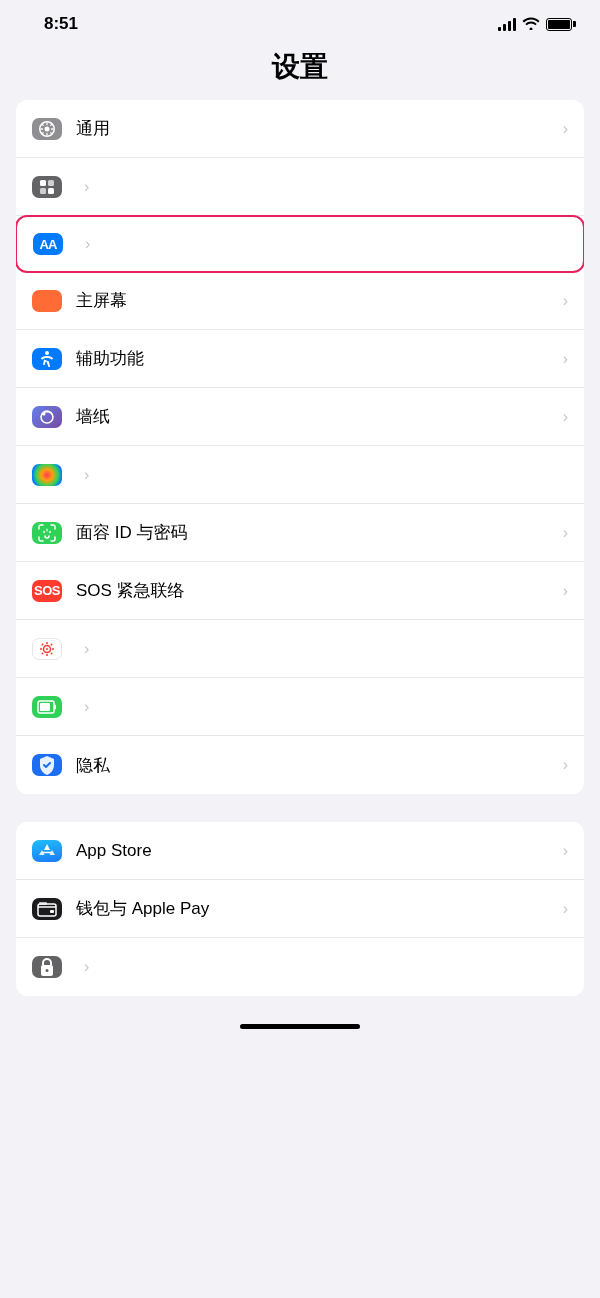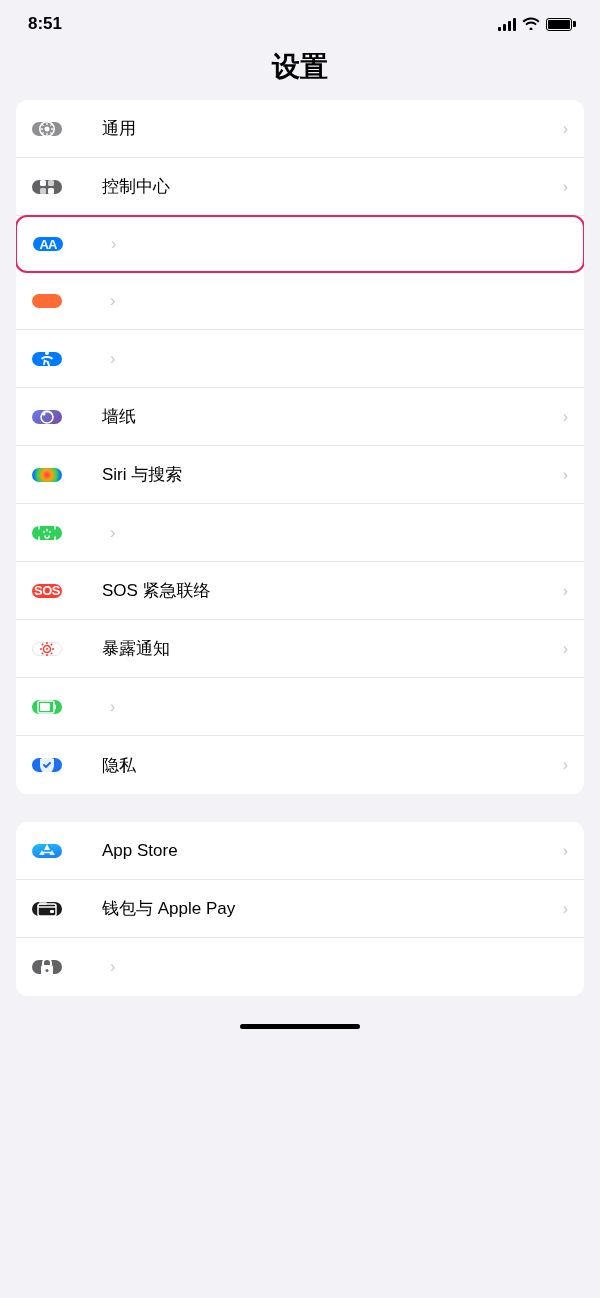--- a/index.html
+++ b/index.html
@@ -12,20 +12,21 @@
       overflow-x: hidden;
     }
 
     
     .status-bar {
       display: flex;
       justify-content: space-between;
       align-items: center;
       padding: 14px 28px 8px;
       background: #f2f2f7;
+      margin-left: 16px;
     }
     .status-time {
       font-size: 17px;
       font-weight: 600;
       color: #000;
     }
     .status-icons {
       display: flex;
       align-items: center;
       gap: 6px;
@@ -95,39 +96,39 @@
 
     .settings-item {
       display: flex;
       align-items: center;
       padding: 0 16px;
       min-height: 58px;
       background: #fff;
       border-bottom: 0.5px solid #e5e5ea;
       cursor: pointer;
       position: relative;
-      gap: 40px;
     }
     .settings-item:last-child {
       border-bottom: none;
     }
     .settings-item.highlighted {
       border: 2.5px solid #e8245e;
       border-radius: 12px;
       margin: -1px;
       z-index: 2;
     }
 
     .item-icon {
       width: 30px;
-      height: 14px;
+      height: 22px;
       border-radius: 7px;
       display: flex;
       align-items: center;
       justify-content: center;
+      margin-right: 14px;
       flex-shrink: 0;
       font-size: 16px;
       color: #fff;
     }
 
     .item-label {
       flex: 1;
       font-size: 17px;
       color: #000;
     }
@@ -214,21 +215,20 @@
 
   <div class="settings-item">
     <div class="item-icon bg-gray2">
       <svg width="18" height="18" viewBox="0 0 18 18" fill="white">
         <rect x="2" y="2" width="6" height="6" rx="1.5" fill="white"></rect>
         <rect x="10" y="2" width="6" height="6" rx="1.5" fill="white" opacity="0.7"></rect>
         <rect x="2" y="10" width="6" height="6" rx="1.5" fill="white" opacity="0.7"></rect>
         <rect x="10" y="10" width="6" height="6" rx="1.5" fill="white"></rect>
       </svg>
     </div>
-    <span class="item-label">控制中心</span>
     <span class="chevron">›</span>
   </div>
 
   <div class="settings-item highlighted">
     <div class="item-icon icon-aa">
       <span style="color:white;font-weight:900;font-size:13px;letter-spacing:-1px;">AA</span>
     </div>
     <span class="chevron">›</span>
   </div>
 
@@ -237,66 +237,68 @@
       <div style="background:rgba(255,255,255,0.9);border-radius:2px;"></div>
       <div style="background:rgba(255,200,50,0.9);border-radius:2px;"></div>
       <div style="background:rgba(255,100,100,0.9);border-radius:2px;"></div>
       <div style="background:rgba(100,200,100,0.9);border-radius:2px;"></div>
       <div style="background:rgba(100,150,255,0.9);border-radius:2px;"></div>
       <div style="background:rgba(255,150,200,0.9);border-radius:2px;"></div>
       <div style="background:rgba(200,100,255,0.9);border-radius:2px;"></div>
       <div style="background:rgba(255,200,100,0.9);border-radius:2px;"></div>
       <div style="background:rgba(100,220,220,0.9);border-radius:2px;"></div>
     </div>
+    <span class="item-label">主屏幕</span>
     <span class="chevron">›</span>
   </div>
 
   <div class="settings-item">
     <div class="item-icon bg-blue">
       <svg width="20" height="20" viewBox="0 0 20 20" fill="white">
         <circle cx="10" cy="4" r="2" fill="white"></circle>
         <path d="M10 7c-3 0-6 1-6 3l2 .5c0-1 2-1.5 4-1.5s4 .5 4 1.5L16 10c0-2-3-3-6-3z" fill="white"></path>
         <path d="M7 10.5l-1 5.5h1.5L9 12l1 2 1.5 4H13l-1-5.5" fill="white"></path>
       </svg>
     </div>
+    <span class="item-label">辅助功能</span>
     <span class="chevron">›</span>
   </div>
 
   <div class="settings-item">
     <div class="item-icon" style="background:linear-gradient(135deg,#667eea,#764ba2);">
       <svg width="18" height="18" viewBox="0 0 18 18" fill="white">
         <circle cx="9" cy="9" r="6" fill="none" stroke="white" stroke-width="1.5"></circle>
         <path d="M3 9c1-3 3-5 6-5s5 2 6 5" stroke="white" stroke-width="1" fill="none"></path>
         <circle cx="6" cy="6" r="1.5" fill="white"></circle>
       </svg>
     </div>
     <span class="item-label">墙纸</span>
     <span class="chevron">›</span>
   </div>
 
   <div class="settings-item">
     <div class="item-icon" style="background:radial-gradient(circle at 50% 50%, #ff375f 0%, #ff9f0a 30%, #30d158 60%, #007aff 80%, #5e5ce6 100%);">
     </div>
-    <span class="item-label">Siri 与搜索</span>
     <span class="chevron">›</span>
   </div>
 
   <div class="settings-item">
     <div class="item-icon" style="background:#30d158;">
       <svg width="20" height="20" viewBox="0 0 20 20" fill="none">
         <path d="M6 2H4a2 2 0 0 0-2 2v2" stroke="white" stroke-width="1.5" stroke-linecap="round"></path>
         <path d="M14 2h2a2 2 0 0 1 2 2v2" stroke="white" stroke-width="1.5" stroke-linecap="round"></path>
         <path d="M6 18H4a2 2 0 0 1-2-2v-2" stroke="white" stroke-width="1.5" stroke-linecap="round"></path>
         <path d="M14 18h2a2 2 0 0 0 2-2v-2" stroke="white" stroke-width="1.5" stroke-linecap="round"></path>
         <path d="M7 8.5v1" stroke="white" stroke-width="1.5" stroke-linecap="round"></path>
         <path d="M13 8.5v1" stroke="white" stroke-width="1.5" stroke-linecap="round"></path>
         <path d="M8 13a2 2 0 0 0 4 0" stroke="white" stroke-width="1.5" stroke-linecap="round"></path>
         <path d="M10 6v2" stroke="white" stroke-width="1.2" stroke-linecap="round"></path>
       </svg>
     </div>
+    <span class="item-label">面容 ID 与密码</span>
     <span class="chevron">›</span>
   </div>
 
   <div class="settings-item">
     <div class="item-icon icon-sos">
       <span style="color:white;font-weight:900;font-size:13px;">SOS</span>
     </div>
     <span class="item-label">SOS 紧急联络</span>
     <span class="chevron">›</span>
   </div>
@@ -309,21 +311,20 @@
         <circle cx="4" cy="10" r="1" fill="#ff3b30"></circle>
         <circle cx="16" cy="10" r="1" fill="#ff3b30"></circle>
         <circle cx="10" cy="4" r="1" fill="#ff3b30"></circle>
         <circle cx="10" cy="16" r="1" fill="#ff3b30"></circle>
         <circle cx="5.5" cy="5.5" r="1" fill="#ff3b30"></circle>
         <circle cx="14.5" cy="14.5" r="1" fill="#ff3b30"></circle>
         <circle cx="14.5" cy="5.5" r="1" fill="#ff3b30"></circle>
         <circle cx="5.5" cy="14.5" r="1" fill="#ff3b30"></circle>
       </svg>
     </div>
-    <span class="item-label">暴露通知</span>
     <span class="chevron">›</span>
   </div>
 
   <div class="settings-item">
     <div class="item-icon bg-green3">
       <svg width="20" height="14" viewBox="0 0 20 14">
         <rect x="1" y="1" width="16" height="12" rx="2" fill="none" stroke="white" stroke-width="1.5"></rect>
         <rect x="17" y="4.5" width="2" height="5" rx="1" fill="white"></rect>
         <rect x="3" y="3" width="10" height="8" rx="1" fill="white"></rect>
       </svg>

